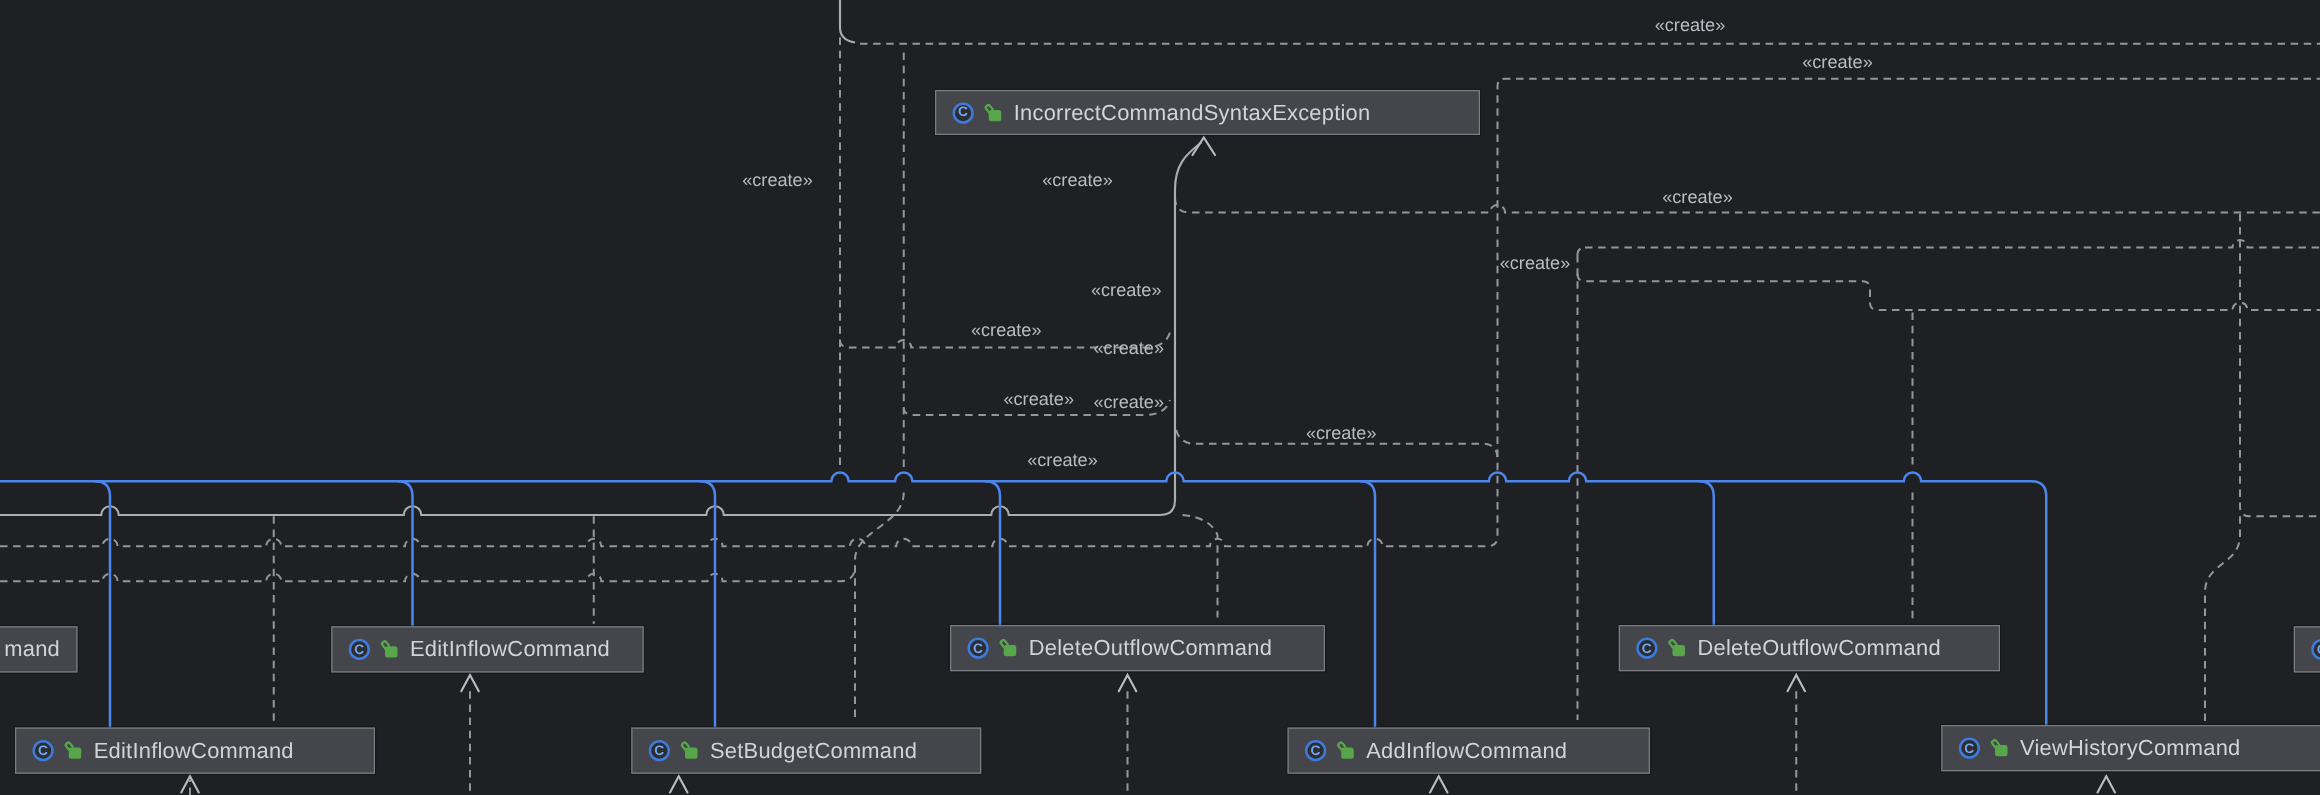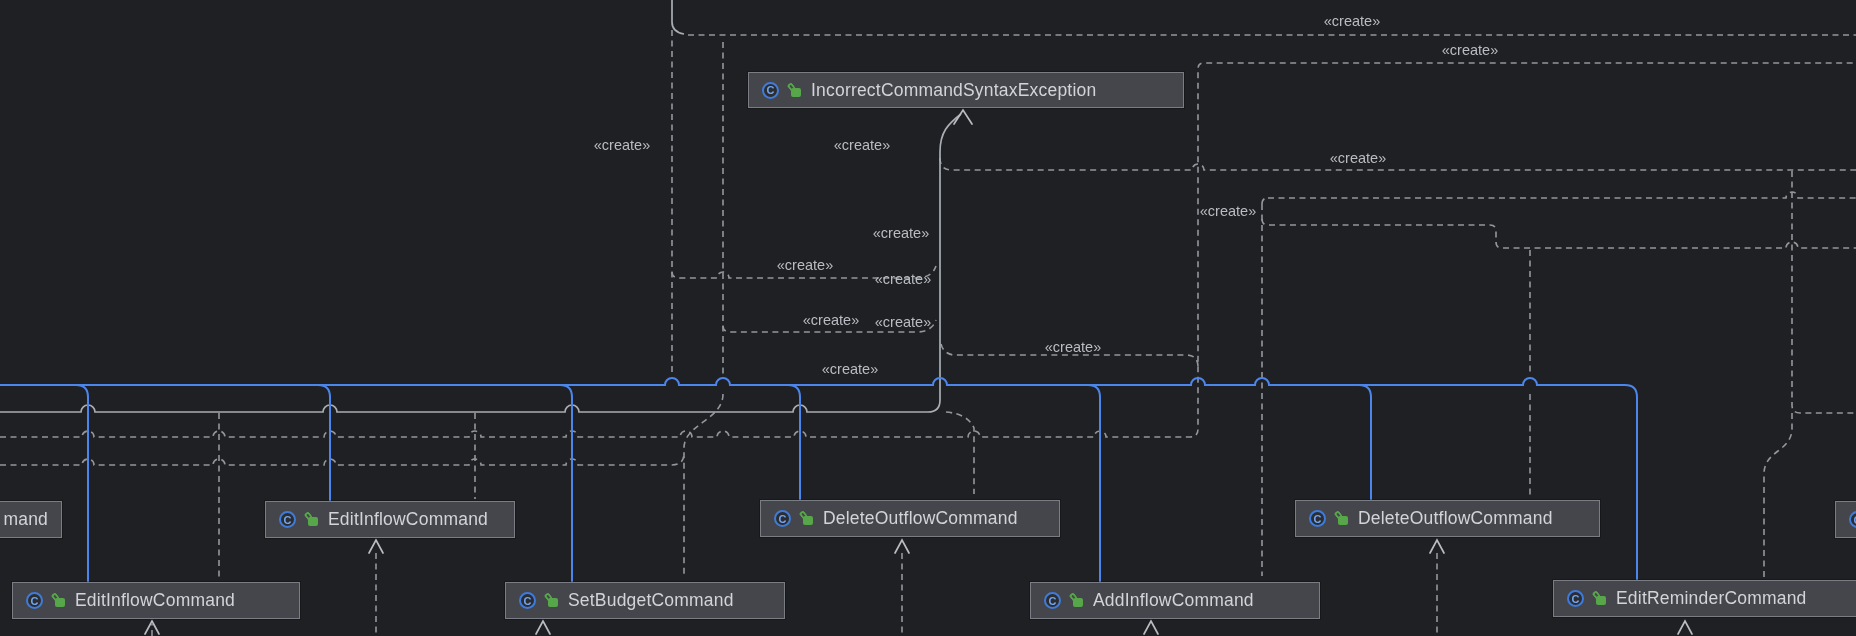--- a/index.html
+++ b/index.html
@@ -188,16 +188,16 @@
 
   <div class="node" style="left:1030px;top:582px;width:290px">
     <span class="cicon">C</span>
     <span class="lockicon"></span>
     <span class="lbl">AddInflowCommand</span>
   </div>
 
   <div class="node" style="left:1553px;top:580px;width:330px">
     <span class="cicon">C</span>
     <span class="lockicon"></span>
-    <span class="lbl">EditReminderCommand</span>
+    <span class="lbl">ViewHistoryCommand</span>
   </div>
 
 </div>
 
 </body></html>

